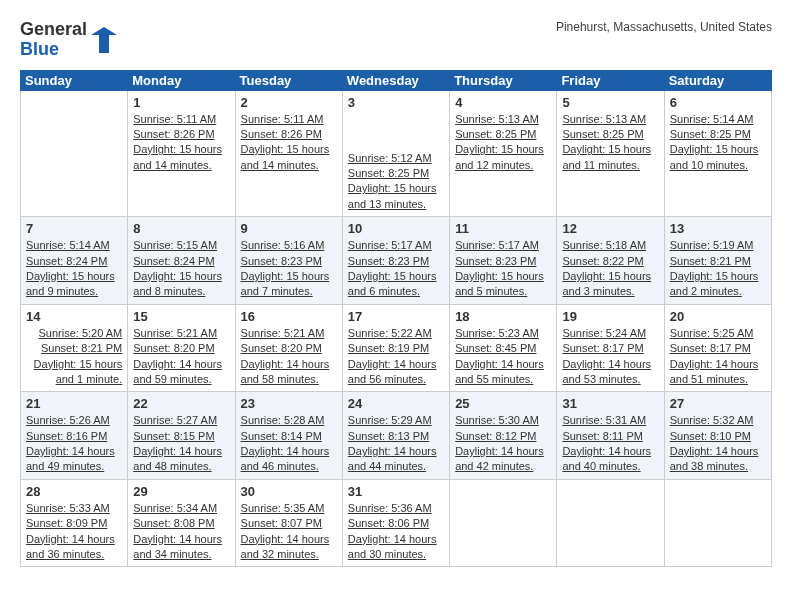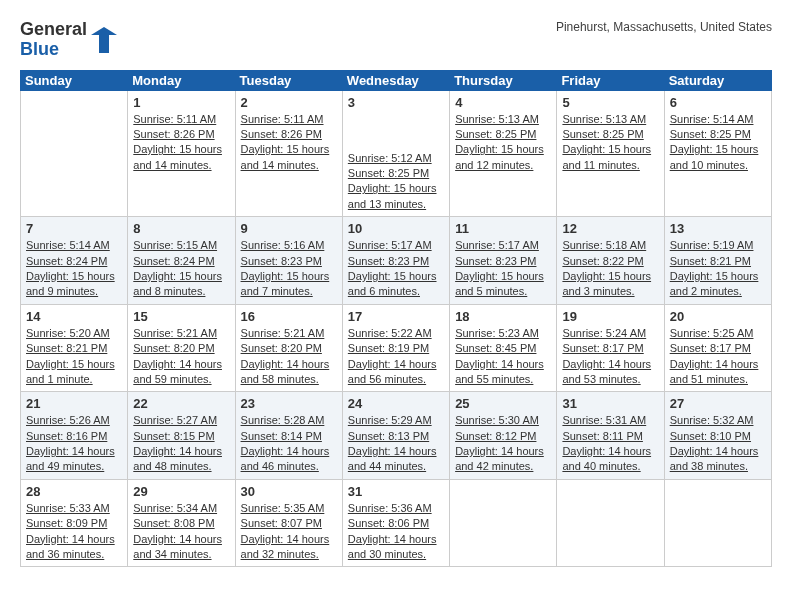--- a/index.html
+++ b/index.html
@@ -221,21 +221,21 @@
           <span class="day-number">13</span>
           <div class="day-info" style="white-space: pre-line;">Sunrise: 5:19 AM
 Sunset: 8:21 PM
 Daylight: 15 hours
 and 2 minutes.</div>
         </td>
       </tr>
       <tr>
         <td>
           <span class="day-number">14</span>
-          <div class="day-info" style="white-space: pre-line;">Sunrise: 5:20 AM
+          <div class="day-info" style="white-space: pre-line; text-align: right;">Sunrise: 5:20 AM
 Sunset: 8:21 PM
 Daylight: 15 hours
 and 1 minute.</div>
         </td>
         <td>
           <span class="day-number">15</span>
           <div class="day-info" style="white-space: pre-line;">Sunrise: 5:21 AM
 Sunset: 8:20 PM
 Daylight: 14 hours
 and 59 minutes.</div>

